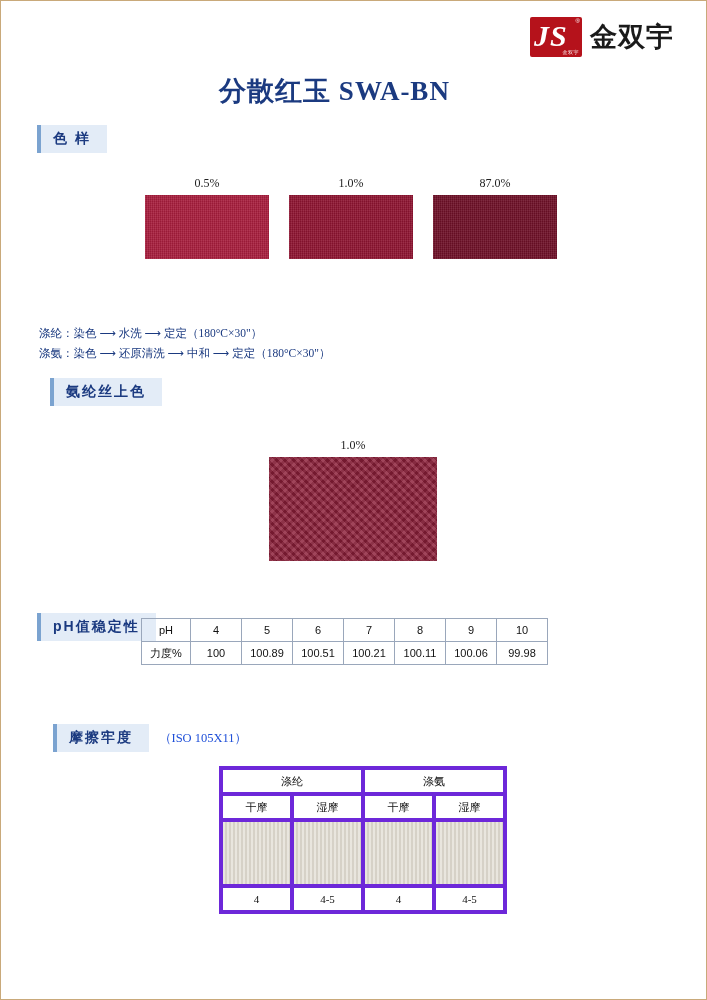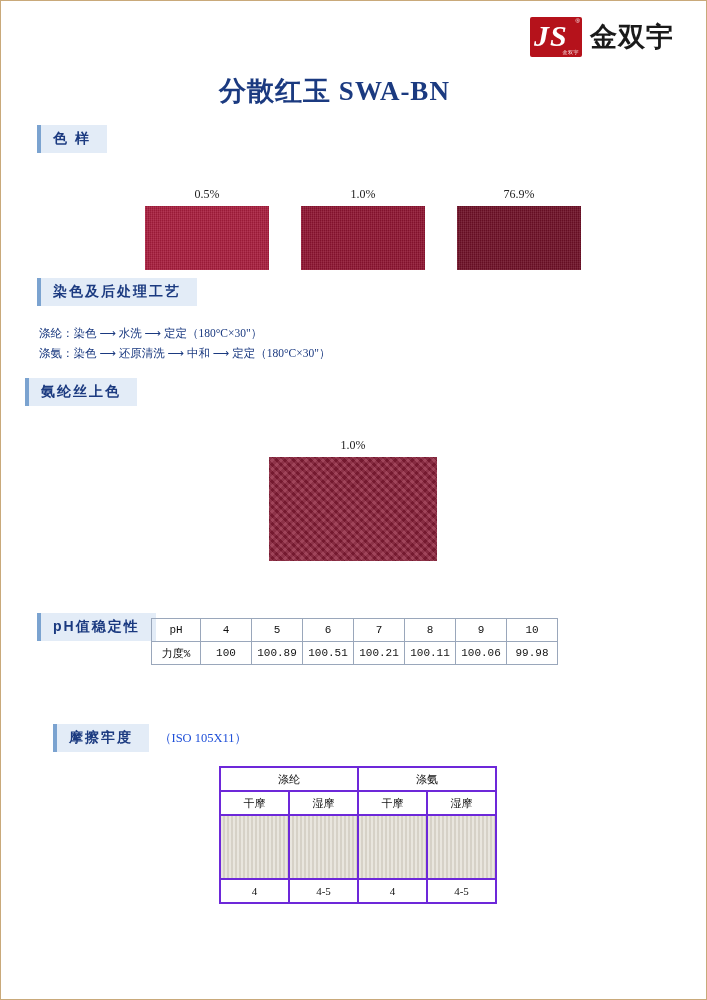--- a/index.html
+++ b/index.html
@@ -108,23 +108,23 @@
     color: #1d4ed8;
     margin-left: 10px;
     font-family: "Liberation Serif", serif;
     white-space: nowrap;
   }
 
   
   .swatch-row {
     position: absolute;
     left: 144px;
-    top: 186px;
+    top: 175px;
     display: flex;
-    gap: 32px;
+    gap: 20px;
   }
   .swatch-item {
     width: 124px;
     text-align: center;
   }
   .swatch-cap {
     font-family: "Liberation Serif", serif;
     font-size: 12px;
     color: #222;
     margin-bottom: 4px;
@@ -168,24 +168,24 @@
     width: 168px;
     height: 104px;
     background-image:
       repeating-linear-gradient(45deg, rgba(255,255,255,0.10) 0 3px, rgba(0,0,0,0.10) 3px 6px),
       repeating-linear-gradient(-45deg, rgba(255,255,255,0.08) 0 3px, rgba(0,0,0,0.08) 3px 6px);
   }
 
   
   .ph-table {
     position: absolute;
-    left: 150px;
+    left: 140px;
     top: 617px;
     border-collapse: collapse;
-    font-family: Liberation Mono, monospace;
+    font-family: Liberation Sans, sans-serif;
     font-size: 11px;
     color: #111;
   }
   .ph-table td {
     border: 1px solid #9aa7bb;
     text-align: center;
     vertical-align: middle;
     padding: 0;
   }
   .ph-head-cell { width: 48px; height: 22px; }
@@ -203,21 +203,21 @@
   .rub-table {
     position: absolute;
     left: 218px;
     top: 765px;
     border-collapse: collapse;
     font-family: "Liberation Serif", serif;
     font-size: 11px;
     color: #111;
   }
   .rub-table td {
-    border: 2px solid #6d28d9;
+    border: 4px solid #6d28d9;
     text-align: center;
     vertical-align: middle;
     width: 67px;
     height: 22px;
     padding: 0;
   }
   .rub-sample td {
     height: 62px;
   }
   .rub-sample-inner {
@@ -262,35 +262,32 @@
   <div class="swatch-row">
     <div class="swatch-item">
       <div class="swatch-cap">0.5%</div>
       <div class="swatch-box" id="sw0" style="background-color: rgb(168, 28, 60);"></div>
     </div>
     <div class="swatch-item">
       <div class="swatch-cap">1.0%</div>
       <div class="swatch-box" id="sw1" style="background-color: rgb(142, 19, 48);"></div>
     </div>
     <div class="swatch-item">
-      <div class="swatch-cap">76.9%</div>
+      <div class="swatch-cap">87.0%</div>
       <div class="swatch-box" id="sw2" style="background-color: rgb(110, 15, 38);"></div>
     </div>
   </div>
 
-  <div class="sec" style="left:36px; top:277px;">
-    <div class="sec-label">染色及后处理工艺</div>
-  </div>
 
   <div class="process">
     <span class="row">涤纶：染色 ⟶ 水洗 ⟶ 定定（180°C×30"）</span>
     <span class="row">涤氨：染色 ⟶ 还原清洗 ⟶ 中和 ⟶ 定定（180°C×30"）</span>
   </div>
 
-  <div class="sec" style="left:24px; top:377px;">
+  <div class="sec" style="left:49px; top:377px;">
     <div class="sec-label">氨纶丝上色</div>
   </div>
 
   <div class="spandex">
     <div class="spandex-cap">1.0%</div>
     <div class="spandex-box" id="spandexBox" style="background-color: rgb(140, 30, 56);"></div>
   </div>
 
   <div class="sec" style="left:36px; top:573px;margin-top:39px;">
     <div class="sec-label">pH值稳定性</div>

